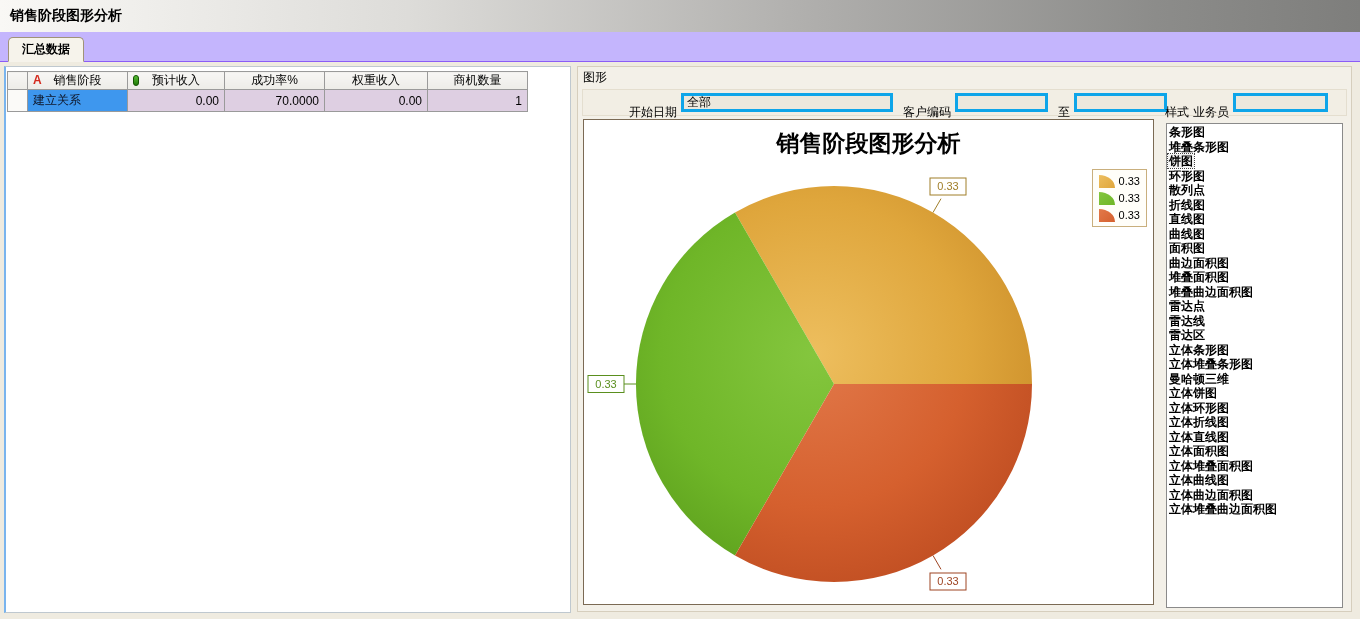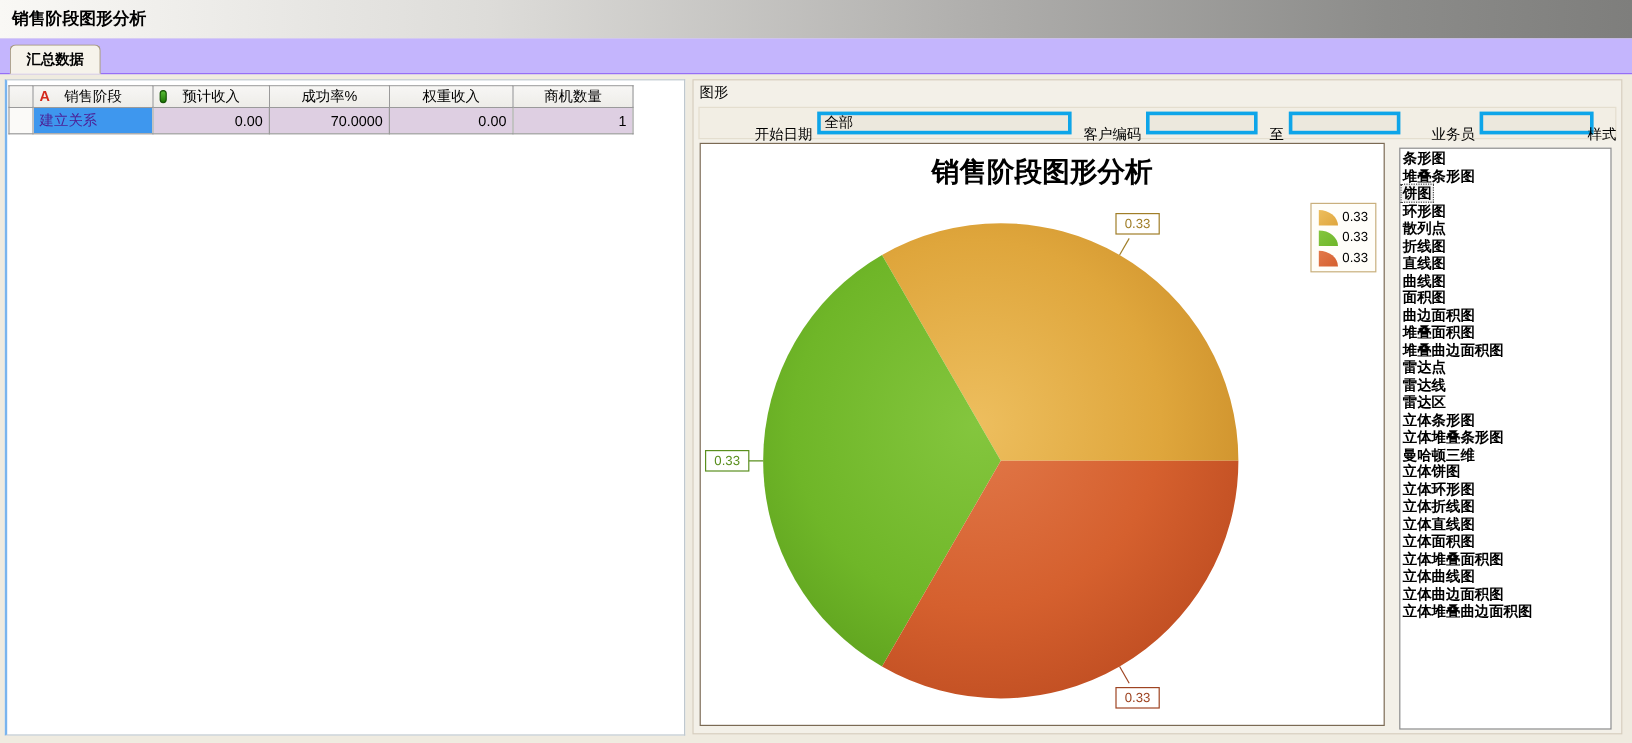--- a/index.html
+++ b/index.html
@@ -29,21 +29,21 @@
   table.grid th, table.grid td { border:1px solid #9A9A9A; height:22px; padding:0 5px;
     overflow:hidden; white-space:nowrap; }
   table.grid th { height:17px; background:linear-gradient(#F7F6F4,#EDECE8);
     font-weight:normal; text-align:center; position:relative; }
   td.rowsel, th.rowsel-h { background:#FBFAF8; padding:0; }
   .ic-a { color:#D42A1E; font-weight:bold; font-size:12px; position:absolute; left:5px; top:1px; }
   .ic-num { position:absolute; left:5px; top:3px; width:6px; height:11px; border-radius:3px;
     background:linear-gradient(#57BC35,#1F7A06); border:1px solid #145504; }
   td.c-text { text-align:left; }
   td.c-num  { text-align:right; }
-  td.sel { background:#3E97EE; color:#4c1d95; }
+  td.sel { background:#3E97EE; color:#0f172a; }
 
   
   .right-panel { position:absolute; left:577px; top:4px; width:775px; height:546px;
     background:#F3F0E8; border:1px solid #D6CEBD; }
   .panel-label { padding:2px 5px 3px; }
   .filter-row { margin:0 4px; height:27px; background:#F2EEE4; border:1px solid #E4DECF;
     display:flex; align-items:center; }
   .filter-row label { margin-left:10px; margin-right:4px;margin-top:20px; }
   .filter-row label.first { margin-left:46px; }
   .filter-row input { height:19px; background:#ECE8DD; border:3px solid #0ea5e9;
@@ -58,21 +58,21 @@
     font-family:"Liberation Serif","DejaVu Serif",serif; font-size:23px; font-weight:bold; }
   .chart-box svg { position:absolute; left:0; top:0; }
   .legend { position:absolute; top:49px; right:6px; background:#FFFEF9;
     border:1px solid #C9AF7D; padding:4px 6px; display:flex; flex-direction:column; gap:3px; }
   .legend-row { display:flex; align-items:center; gap:4px; height:14px; }
   .legend-swatch { width:16px; height:13px; border-radius:0 100% 0 0; }
   .legend-label { font-size:11px; }
 
   
   .style-group { position:absolute; left:585px; top:36px; width:186px; height:506px; }
-  .style-label { padding:1px 2px 2px;text-align:right; }
+  .style-label { padding:1px 2px 2px; }
   .style-list { margin-left:3px; width:177px; height:485px; background:#fff;
     border:1px solid #8A8A8A; overflow:hidden; padding:1px 0 0 1px; }
   .li { line-height:14.5px; height:14.5px; white-space:nowrap; }
   .li span { padding:0 1px;font-weight:bold; }
   .li .li-sel { outline:1px dotted #444; background:#F2F2F2; }
 </style>
 </head>
 <body>
 
 <div class="titlebar">

